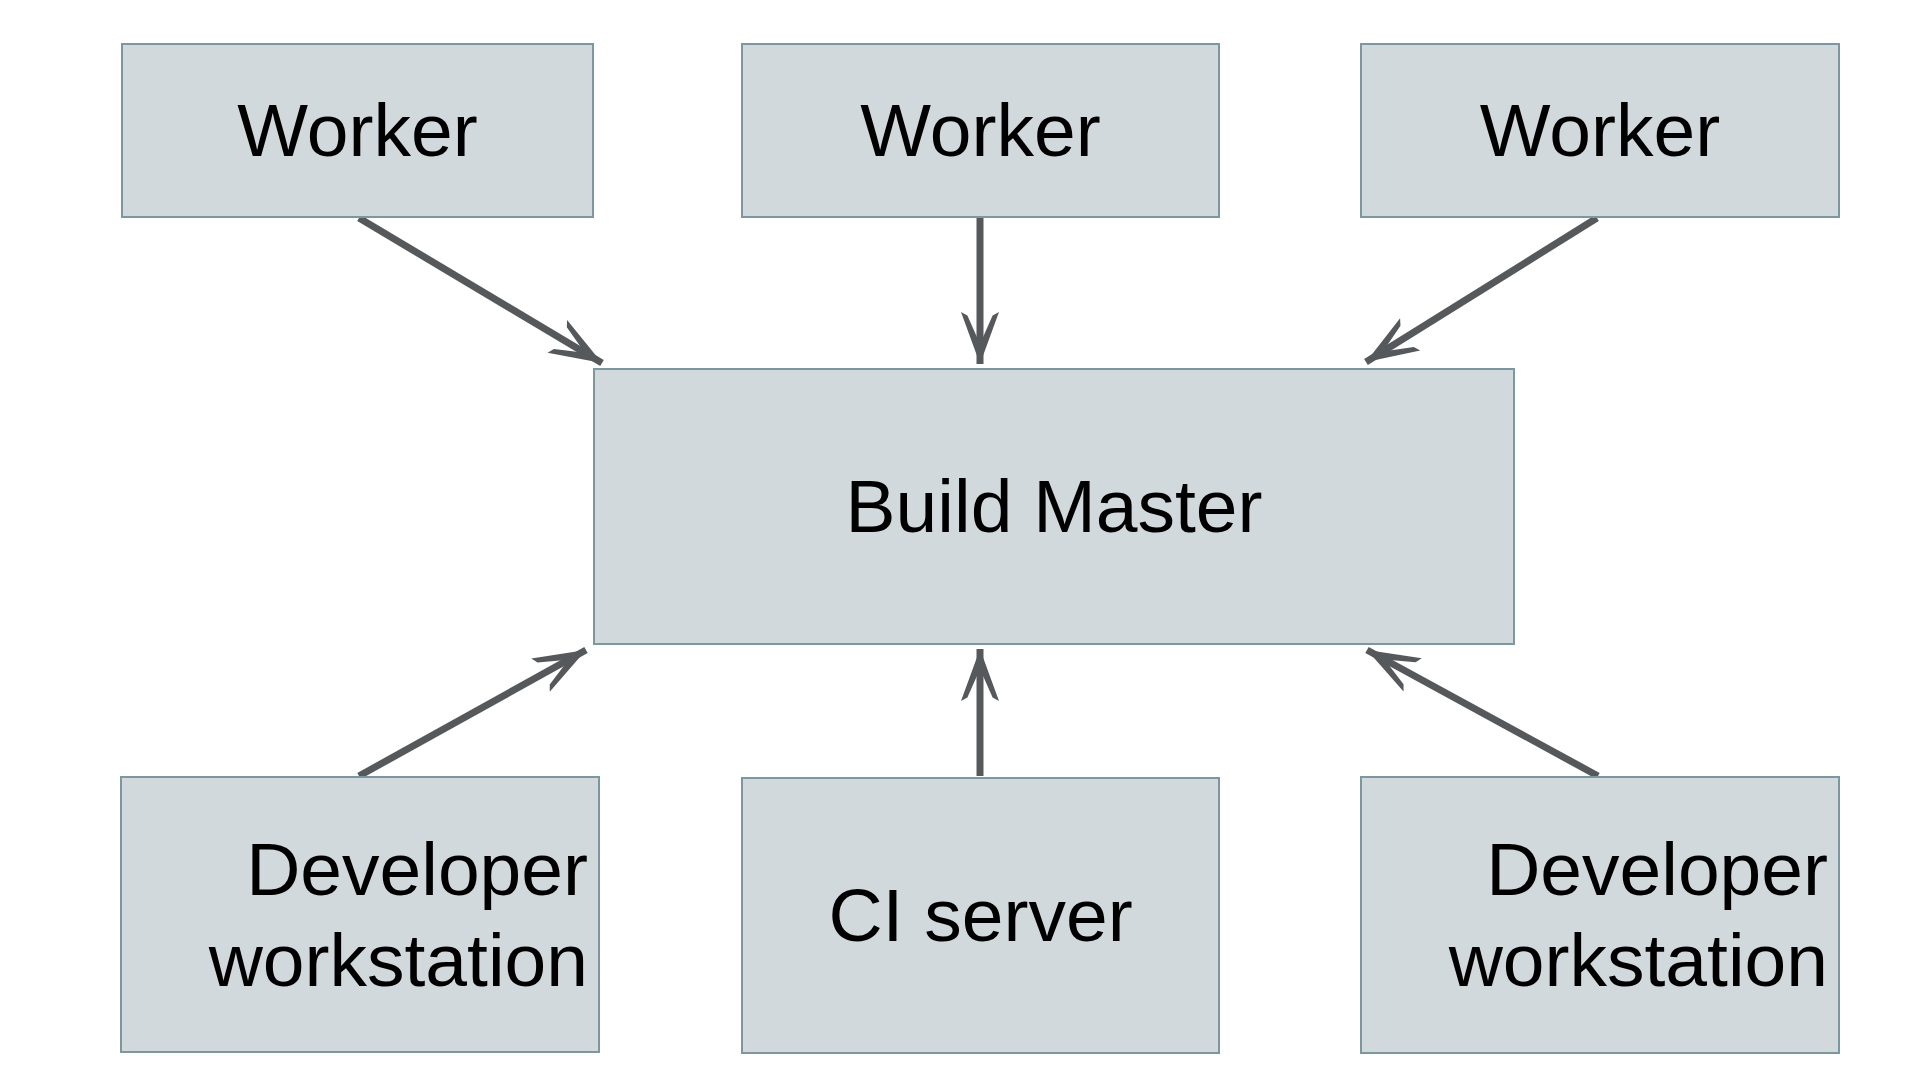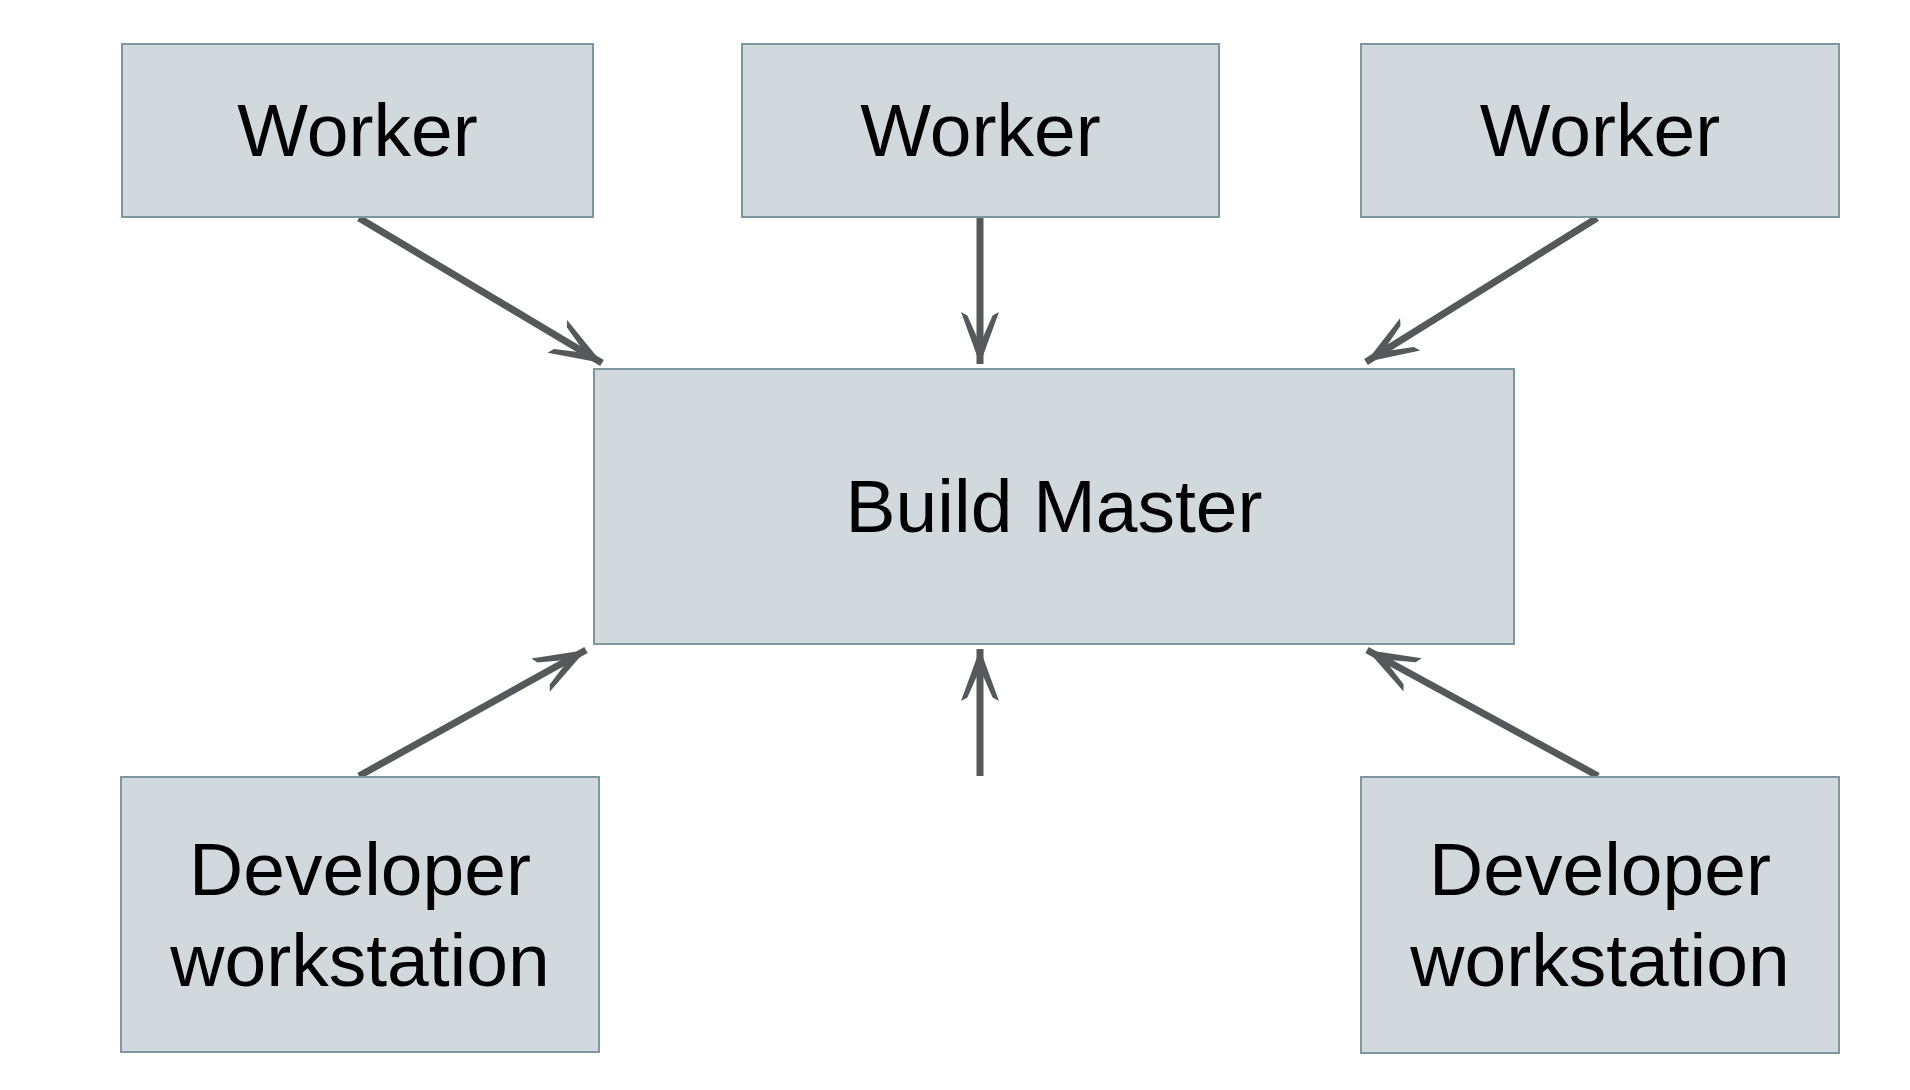--- a/index.html
+++ b/index.html
@@ -33,21 +33,21 @@
     stroke: none;
   }
   .node {
     position: absolute;
     box-sizing: border-box;
     background: var(--color-node-fill, #d2d9dc);
     border: 2.5px solid var(--color-node-border, #7d97a1);
     display: flex;
     align-items: center;
     justify-content: center;
-    text-align: center;
+    text-align: right;
     color: var(--color-text, #000000);
     font-size: 75px;
     line-height: 91px;
     letter-spacing: 0;
   }
   .node .label {
     display: block;
     padding: 0 10px;
   }
   .node-worker-1        { left: 121px;  top: 43px;  width: 473px; height: 175px; }
@@ -90,18 +90,21 @@
   </div>
 
   <div class="node node-build-master">
     <span class="label">Build Master</span>
   </div>
 
   <div class="node node-dev-left">
     <span class="label">Developer workstation</span>
   </div>
 
+  <div class="node node-ci-server">
+    <span class="label">CI server</span>
+  </div>
 
   <div class="node node-dev-right">
     <span class="label">Developer workstation</span>
   </div>
 
 </div>
 
 </body></html>

